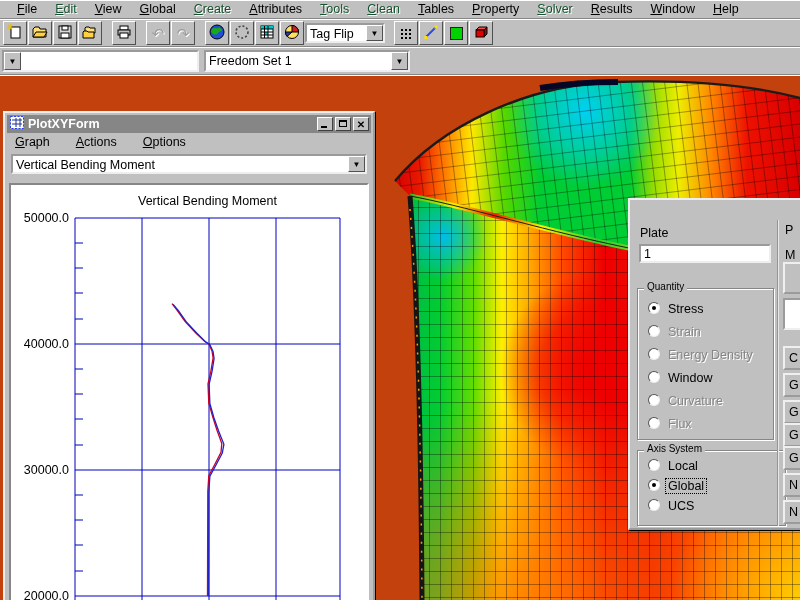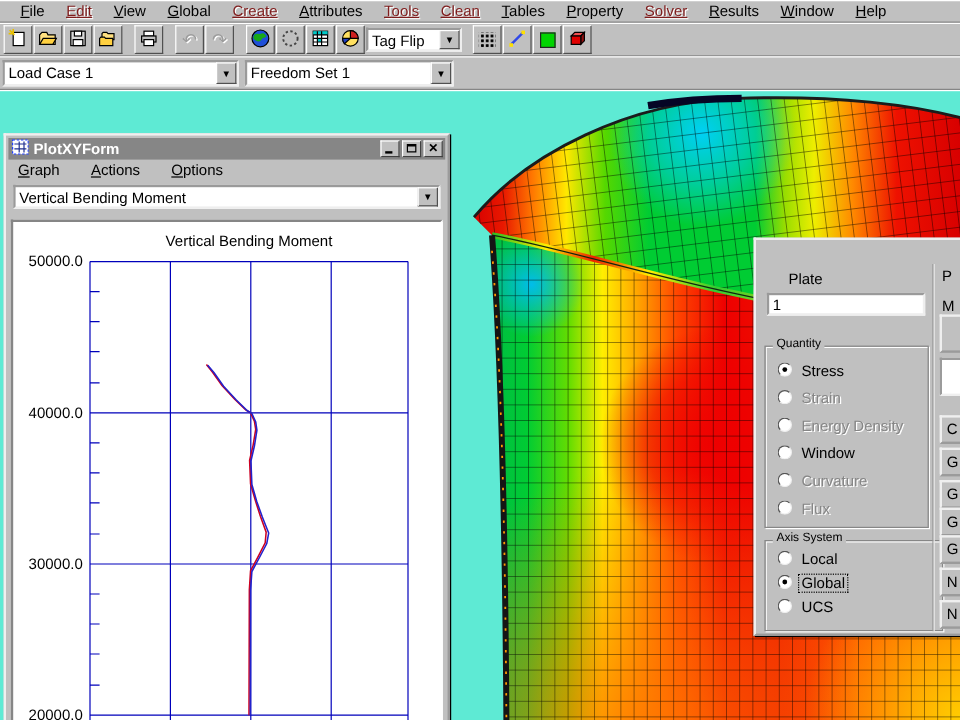--- a/index.html
+++ b/index.html
@@ -6,21 +6,21 @@
   html,body { width: 800px; height: 600px; overflow: hidden; }
   body { font-family: "Liberation Sans", sans-serif; font-size: 12px; background: #fff; position: relative; color: #000; }
 
   .chrome { background: #c0c0c0; }
   .bar { box-shadow: inset 0 1px 0 #fff, inset 0 -1px 0 #868686; }
 
   
   #menubar { height: 19px; display: flex; align-items: center; padding-left: 8px; }
   .mi { display: inline-block; padding: 1px 9px 2px 9px; font-size: 12.5px; cursor: default; }
   .mi::first-letter { text-decoration: underline; }
-  .mi.disabled { color: #7f1d1d; text-shadow: 1px 1px 0 #fff; text-decoration: underline; }
+  .mi.disabled { color: #14532d; text-shadow: 1px 1px 0 #fff; }
 
   
   #toolbar { height: 28px; display: flex; align-items: center; padding: 2px 3px; }
   .tb { width: 24px; height: 24px; border: 1px solid; border-color: #fff #505050 #505050 #fff; background: #c0c0c0;
         display: flex; align-items: center; justify-content: center; margin-right: 1px; }
   .tb.disabled { color: #9a9a9a; }
   .sep { width: 9px; height: 24px; }
   .glyph { font-size: 15px; line-height: 1; color: #555; }
   .glyph.dim { color: #9c9c9c; text-shadow: 1px 1px 0 #fff; }
   .dots-grid { width: 14px; height: 13px;
@@ -32,21 +32,21 @@
   .combo { display: flex; height: 22px; border: 2px inset #eee; background: #fff; align-items: stretch; }
   .combo-field { flex: 1; padding: 2px 3px 0 3px; font-size: 12.5px; white-space: nowrap; overflow: hidden; }
   .combo-arrow { width: 17px; background: #c0c0c0; border: 1px solid; border-color: #fff #505050 #505050 #fff;
                  display: flex; align-items: center; justify-content: center; font-size: 8px; color: #000; }
   .combo.small { height: 20px; }
 
   
   #selbar { height: 28px; display: flex; align-items: center; padding: 2px 2px; gap: 5px; }
 
   
-  #canvas { position: absolute; left: 0; top: 76px; width: 800px; height: 524px; background: #5eead4; overflow: hidden; }
+  #canvas { position: absolute; left: 0; top: 76px; width: 800px; height: 524px; background: #c2410c; overflow: hidden; }
 
   #cyl { position: absolute; left: 378px; top: 0; width: 422px; height: 524px; }
 
   
   .win { position: absolute; background: #c0c0c0; border: 2px outset #efefef; box-shadow: 1px 1px 0 #000; }
   .titlebar { height: 18px; display: flex; align-items: center; padding: 0 2px 0 3px; }
   .titlebar.inactive { background: #868686; }
   .titlebar.active { background: #000080; }
   .titlebar .ttl { color: #fff; font-weight: bold; font-size: 12.5px; flex: 1; margin-left: 4px; white-space: nowrap; }
   .wbtn { width: 16px; height: 14px; background: #c0c0c0; border: 1px solid; border-color: #fff #404040 #404040 #fff;
@@ -63,21 +63,21 @@
   #plotmenu .mi { padding: 0; }
   #plotcombo { margin: 3px 4px 2px 4px; }
   #chartpanel { position: absolute; left: 4px; right: 4px; top: 70px; bottom: 2px; background: #fff;
                 border: 2px solid; border-color: #868686 #fff #fff #868686; overflow: hidden; }
   #chartpanel svg { position: absolute; left: 0; top: 0; }
   .cht-title { position: absolute; left: 64px; width: 265px; top: 9px; text-align: center; font-size: 12.5px; }
   .ytick { position: absolute; left: 4px; width: 54px; text-align: right; font-size: 12.5px; }
 
   
   #peek { left: 628px; top: 122px; width: 174px; height: 332px; padding: 2px; overflow: hidden; }
-  #peek .label { position: absolute; font-size: 12.5px; margin-left: 17px; }
+  #peek .label { position: absolute; font-size: 12.5px; }
   #plate-input { position: absolute; left: 9px; top: 44px; width: 132px; height: 19px; border: 2px inset #eee;
                  background: #fff; font-family: "Liberation Sans", sans-serif; font-size: 12.5px; padding: 0 3px; }
   .groupbox { position: absolute; border: 1px solid #868686; box-shadow: 1px 1px 0 #fff, inset 1px 1px 0 #fff; }
   .gb-legend { position: absolute; top: -8px; left: 6px; background: #c0c0c0; padding: 0 3px; font-size: 10px; }
   .radio-row { position: absolute; left: 10px; display: flex; align-items: flex-start; gap: 6px; height: 15px; }
   .rb { width: 12px; height: 12px; border-radius: 50%; background: #fff; border: 1px solid;
         border-color: #555 #eee #eee #555; position: relative; flex: 0 0 12px; }
   .rb.checked::after { content: ""; position: absolute; left: 3px; top: 3px; width: 4px; height: 4px;
                        border-radius: 50%; background: #000; }
   .radio-row.disabled .rtxt { color: #868686; text-shadow: 1px 1px 0 #fff; }
@@ -211,24 +211,23 @@
     <svg width="16" height="16">
           <path d="M3 6l3-3h8l-3 3z" fill="#f05050" stroke="#000"></path>
           <path d="M11 6l3-3v7l-3 3z" fill="#901010" stroke="#000"></path>
           <rect x="3" y="6" width="8" height="7" fill="#e00000" stroke="#000"></rect>
         </svg></span>
     </div>
 </div>
 
 <div id="selbar" class="chrome bar">
   <div class="combo" style="width:197px">
-    <div class="combo-field">Load Case 1</div>
     <div class="combo-arrow">▼</div>
   </div>
-  <div class="combo" style="width:174px">
+  <div class="combo" style="width:206px">
     <div class="combo-field">Freedom Set 1</div>
     <div class="combo-arrow">▼</div>
   </div>
 </div>
 
 <div id="canvas">
 
   <svg id="cyl" viewBox="378 77 422 524">
     <defs>
       <linearGradient id="gi" gradientUnits="userSpaceOnUse" x1="395" y1="0" x2="800" y2="0">

